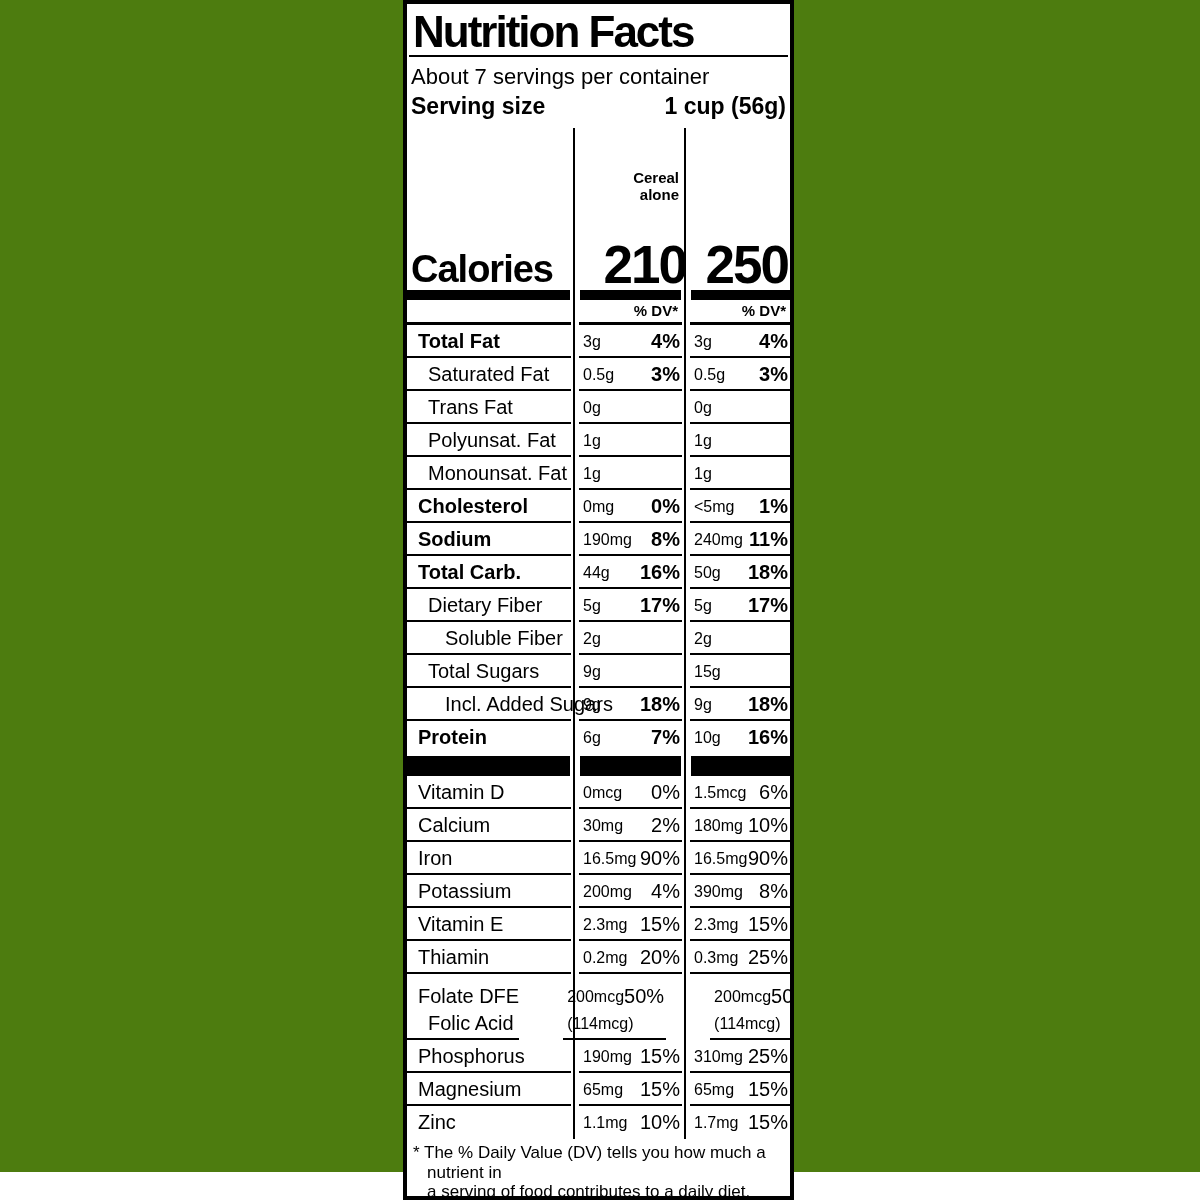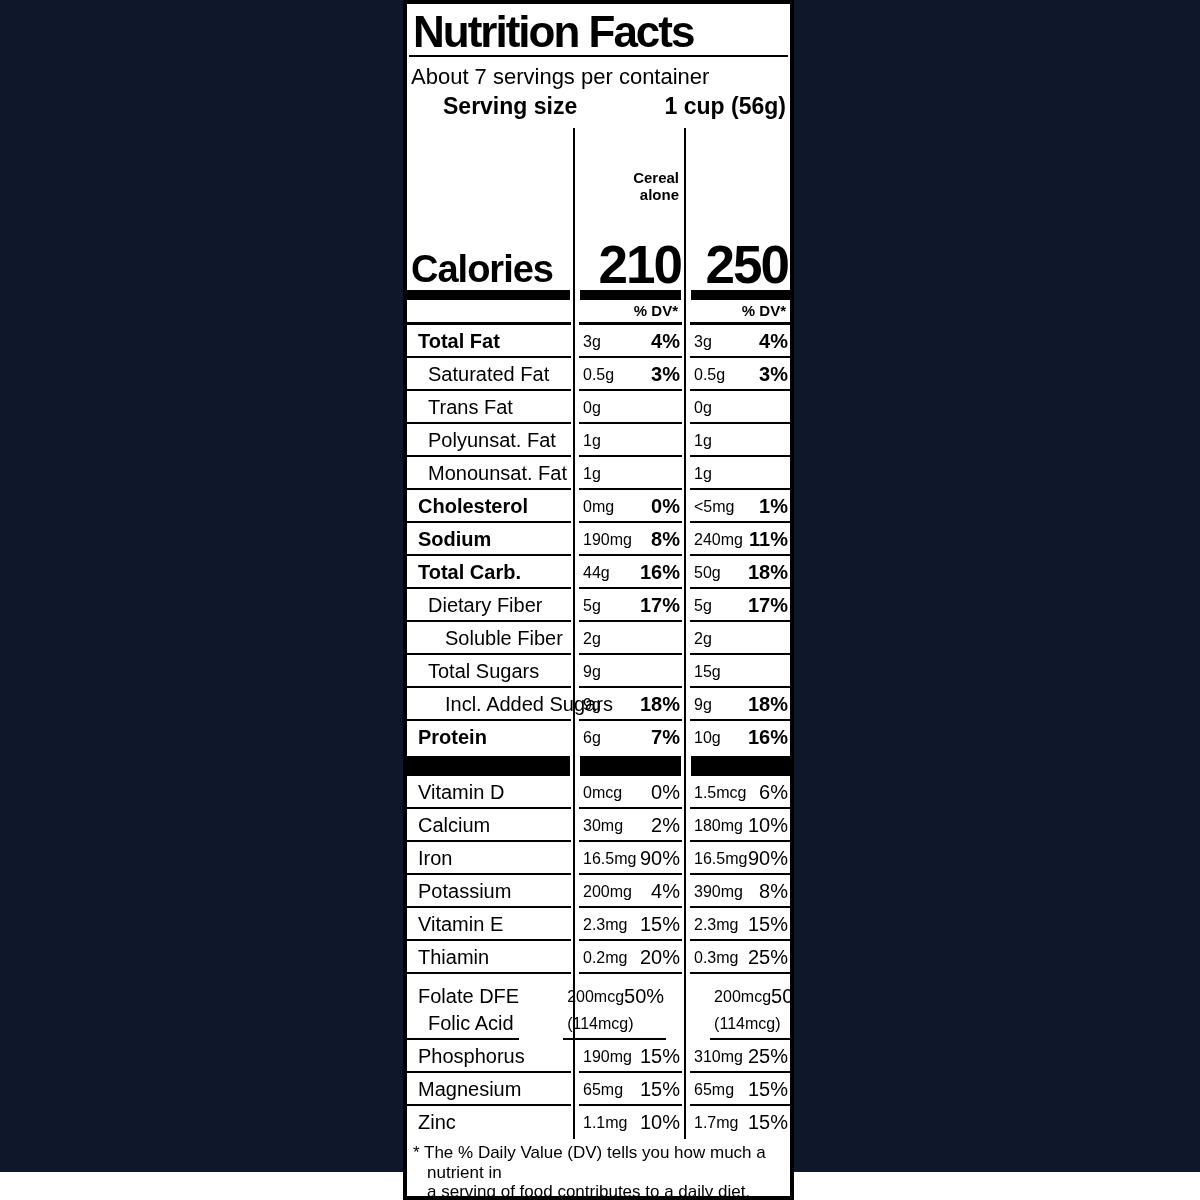--- a/index.html
+++ b/index.html
@@ -1,50 +1,50 @@
 <!DOCTYPE html>
 <html><head>
 <meta charset="utf-8">
 <style>
   * { margin:0; padding:0; box-sizing:border-box; }
   html,body { width:1200px; height:1200px; background:#fff; font-family:"Liberation Sans", sans-serif; color:#000; }
-  .stage { position:relative; width:1200px; height:1172px; background:#0f172a; }
+  .stage { position:relative; width:1200px; height:1172px; background:#4d7c0f; }
 
   .nf-label {
     position:absolute; left:403px; top:0; width:391px; height:1200px;
     border:4px solid #000; background:#fff; overflow:hidden;
     display:flex; flex-direction:column;
   }
 
   
   .nf-title { font-size:44px; line-height:44px; font-weight:900; letter-spacing:-2px;
               padding:6px 2px 1px 4px; margin:0 2px; border-bottom:2px solid #000; white-space:nowrap; }
   .nf-servings { font-size:22px; line-height:26px; padding:7px 4px 0 4px; }
   .nf-serving-row { display:flex; justify-content:space-between; font-weight:bold;
-                    font-size:23px; line-height:26px; padding:3px 4px 9px 4px;margin-left:32px; }
+                    font-size:23px; line-height:26px; padding:3px 4px 9px 4px; }
   .thickbar { height:20px; background:#000; margin:0 2px; }
 
   
   .cols { position:relative; }
   .vline { position:absolute; top:0; bottom:0; width:2px; background:#000; z-index:6; }
   .vline1 { left:166px; } .vline2 { left:277px; }
 
   .c0 { width:168px; display:flex; }
   .c1 { width:111px; display:flex; }
   .c2 { flex:1; display:flex; }
 
   .chead-row { display:flex; min-height:56px; padding-top:5px;margin-top:36px; }
   .chead { width:100%; font-size:15px; line-height:17px; font-weight:bold; text-align:right; white-space:pre-line; }
   .c1 .chead { padding-right:7px; }
   .c2 .chead { padding-right:4px; }
 
   .cal-row { display:flex; align-items:flex-end; height:66px; }
   .cal-label { font-size:38px; font-weight:900; letter-spacing:-1px; line-height:0.9; padding-left:4px; }
   .cal-val { width:100%; text-align:right; font-size:53px; font-weight:900; letter-spacing:-2px; line-height:0.82; }
-  .c1 .cal-val { padding-right:5px; }
+  .c1 .cal-val { }
   .c2 .cal-val { padding-right:2px; }
 
   .calbar-row { display:flex; height:10px; margin-top:4px; }
   .bseg { flex:1; background:#000; }
   .c0 .bseg { margin-right:5px; }
   .c1 .bseg { margin:0 5px; }
   .c2 .bseg { margin-left:5px; }
 
   .dv-row { display:flex; height:25px; }
   .dv-row .seg { border-bottom-width:3px; align-items:flex-end; }

